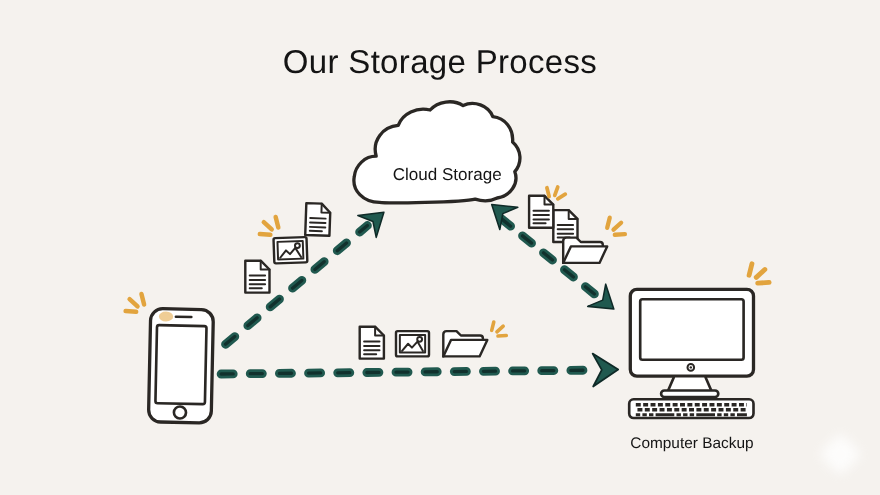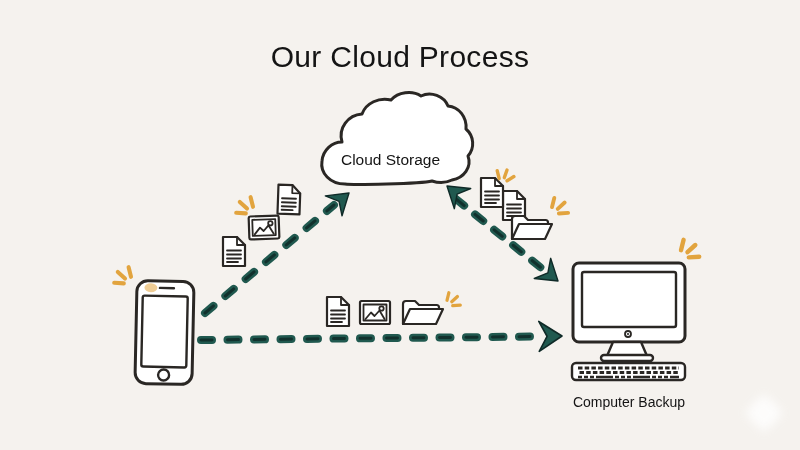--- a/index.html
+++ b/index.html
@@ -28,21 +28,21 @@
   .keys  { fill: none; stroke: var(--ink, #2a2724); stroke-width: 3.2; stroke-dasharray: 4.5 2.2; }
   .keys-b{ fill: none; stroke: var(--ink, #2a2724); stroke-width: 2.6; stroke-dasharray: 4 2 4 2 4 2 17 2; }
 
   
   .title {
     position: absolute; left: 0; top: 40px; width: 800px;
     text-align: center; font-size: 30px; font-weight: 400;
     color: var(--title-ink, #141414); letter-spacing: .3px;
   }
   .cloud-label {
-    position: absolute; left: 306px; top: 151px; width: 169px;
+    position: absolute; left: 322px; top: 151px; width: 169px;
     text-align: center; font-size: 15.5px; color: var(--title-ink, #141414);
   }
   .computer-label {
     position: absolute; left: 548px; top: 394px; width: 162px;
     text-align: center; font-size: 14px; color: var(--title-ink, #141414);
   }
   .watermark {
     position: absolute; left: 750px; top: 399px; width: 28px; height: 28px;
     background: #ffffff; transform: rotate(45deg); border-radius: 5px;
     filter: blur(5px); opacity: .8;
@@ -147,17 +147,17 @@
     </g>
 
     <g>
       <use href="#icon-doc" transform="translate(326,296)"></use>
       <use href="#icon-photo" transform="translate(359,300)"></use>
       <use href="#icon-folder" transform="translate(400,296)"></use>
       <use href="#icon-sparkle" transform="translate(447,306) scale(0.95)"></use>
     </g>
   </svg>
 
-  <div class="title">Our Cloud Process</div>
+  <div class="title">Our Storage Process</div>
   <div class="cloud-label">Cloud Storage</div>
   <div class="computer-label">Computer Backup</div>
   <div class="watermark"></div>
 </div>
 
 </body></html>

